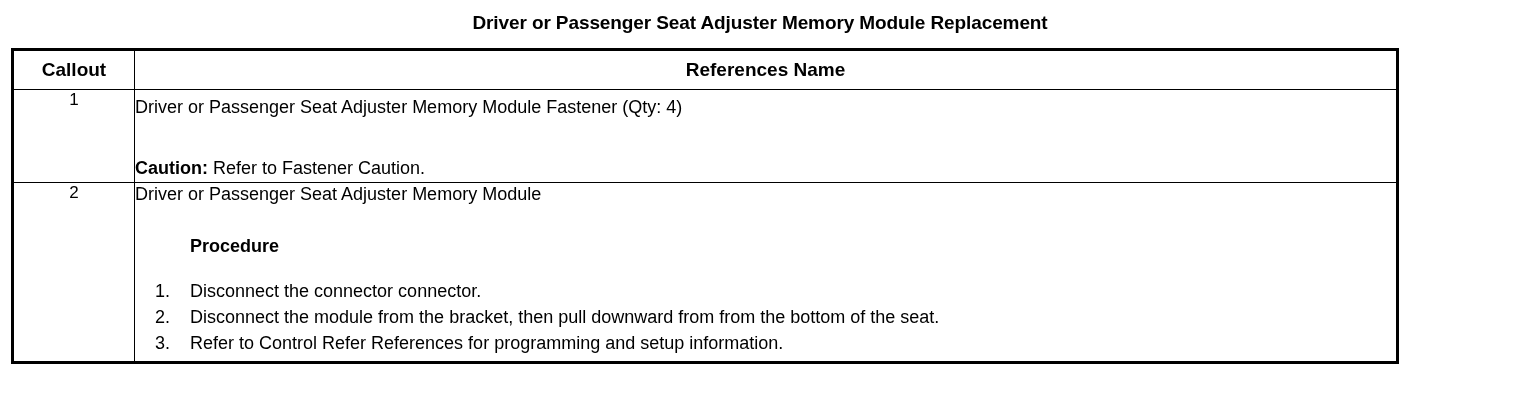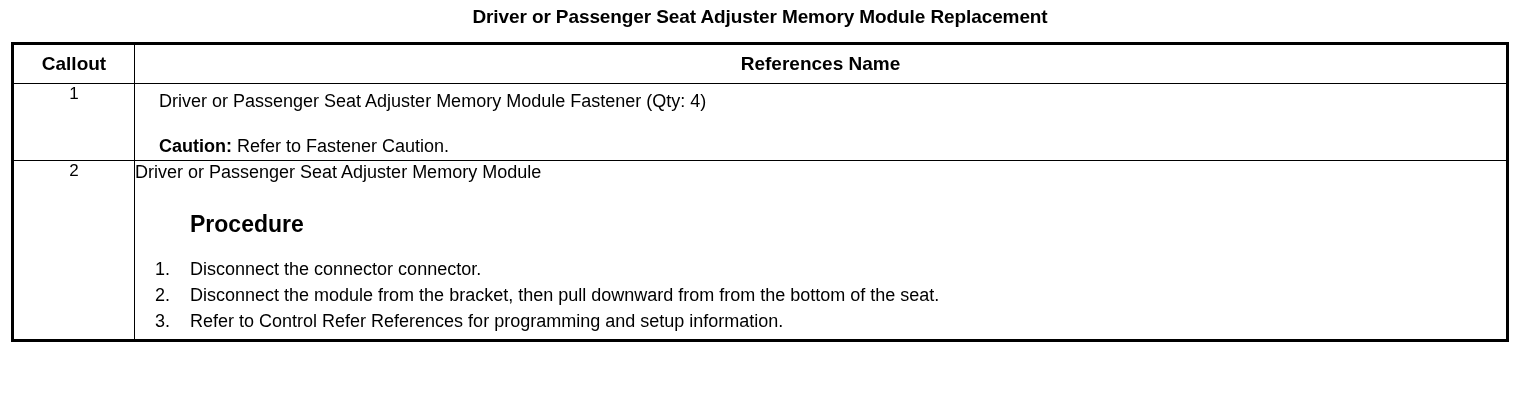--- a/index.html
+++ b/index.html
@@ -20,31 +20,31 @@
     width: 1520px;
     height: 410px;
     box-sizing: border-box;
   }
 
   .doc-title {
     text-align: center;
     font-size: 19px;
     font-weight: bold;
     line-height: 22px;
-    padding-top: 6px;
+    padding-top: 12px;
     letter-spacing: -0.1px;
     color: #000000;
   }
 
   .table-wrap {
     margin: 14px 11px 0 11px;
   }
 
   table.callout-table {
-    width: 1498px;
+    width: 1388px;
     border-collapse: collapse;
     table-layout: fixed;
     border: 3px solid #000000;
   }
 
   table.callout-table col.col-callout { width: 122px; }
   table.callout-table col.col-name { width: auto; }
 
   table.callout-table th,
   table.callout-table td {
@@ -76,30 +76,30 @@
     padding: 8px 6px 8px 9px;
     font-size: 18px;
     line-height: 23px;
   }
 
   .cell-line {
     margin: 0 0 2px 0;
   }
 
   .cell-line.spaced-top {
-    margin-top: 22px;
+    margin-top: 38px;
   }
 
   .bold-lead {
     font-weight: bold;
   }
 
   .sub-heading {
     font-weight: bold;
-    font-size: 23px;
+    font-size: 18px;
     margin: 29px 0 0 55px;
   }
 
   ol.procedure-list {
     list-style: none;
     margin: 21px 0 0 0;
     padding: 0;
   }
 
   ol.procedure-list li {
@@ -111,21 +111,21 @@
   }
 
   ol.procedure-list li .li-num {
     position: absolute;
     left: 20px;
     top: 0;
     width: 30px;
     text-align: left;
   }
 
-  .row-1 td.name-cell { padding-top: 6px; padding-left: 24px; }
+  .row-1 td.name-cell { padding-top: 6px; }
   .row-2 td.name-cell { padding-top: 0; padding-bottom: 4px; }
 </style>
 </head>
 <body>
 
 <div class="page">
 
   <div class="doc-title">Driver or Passenger Seat Adjuster Memory Module Replacement</div>
 
   <div class="table-wrap">

